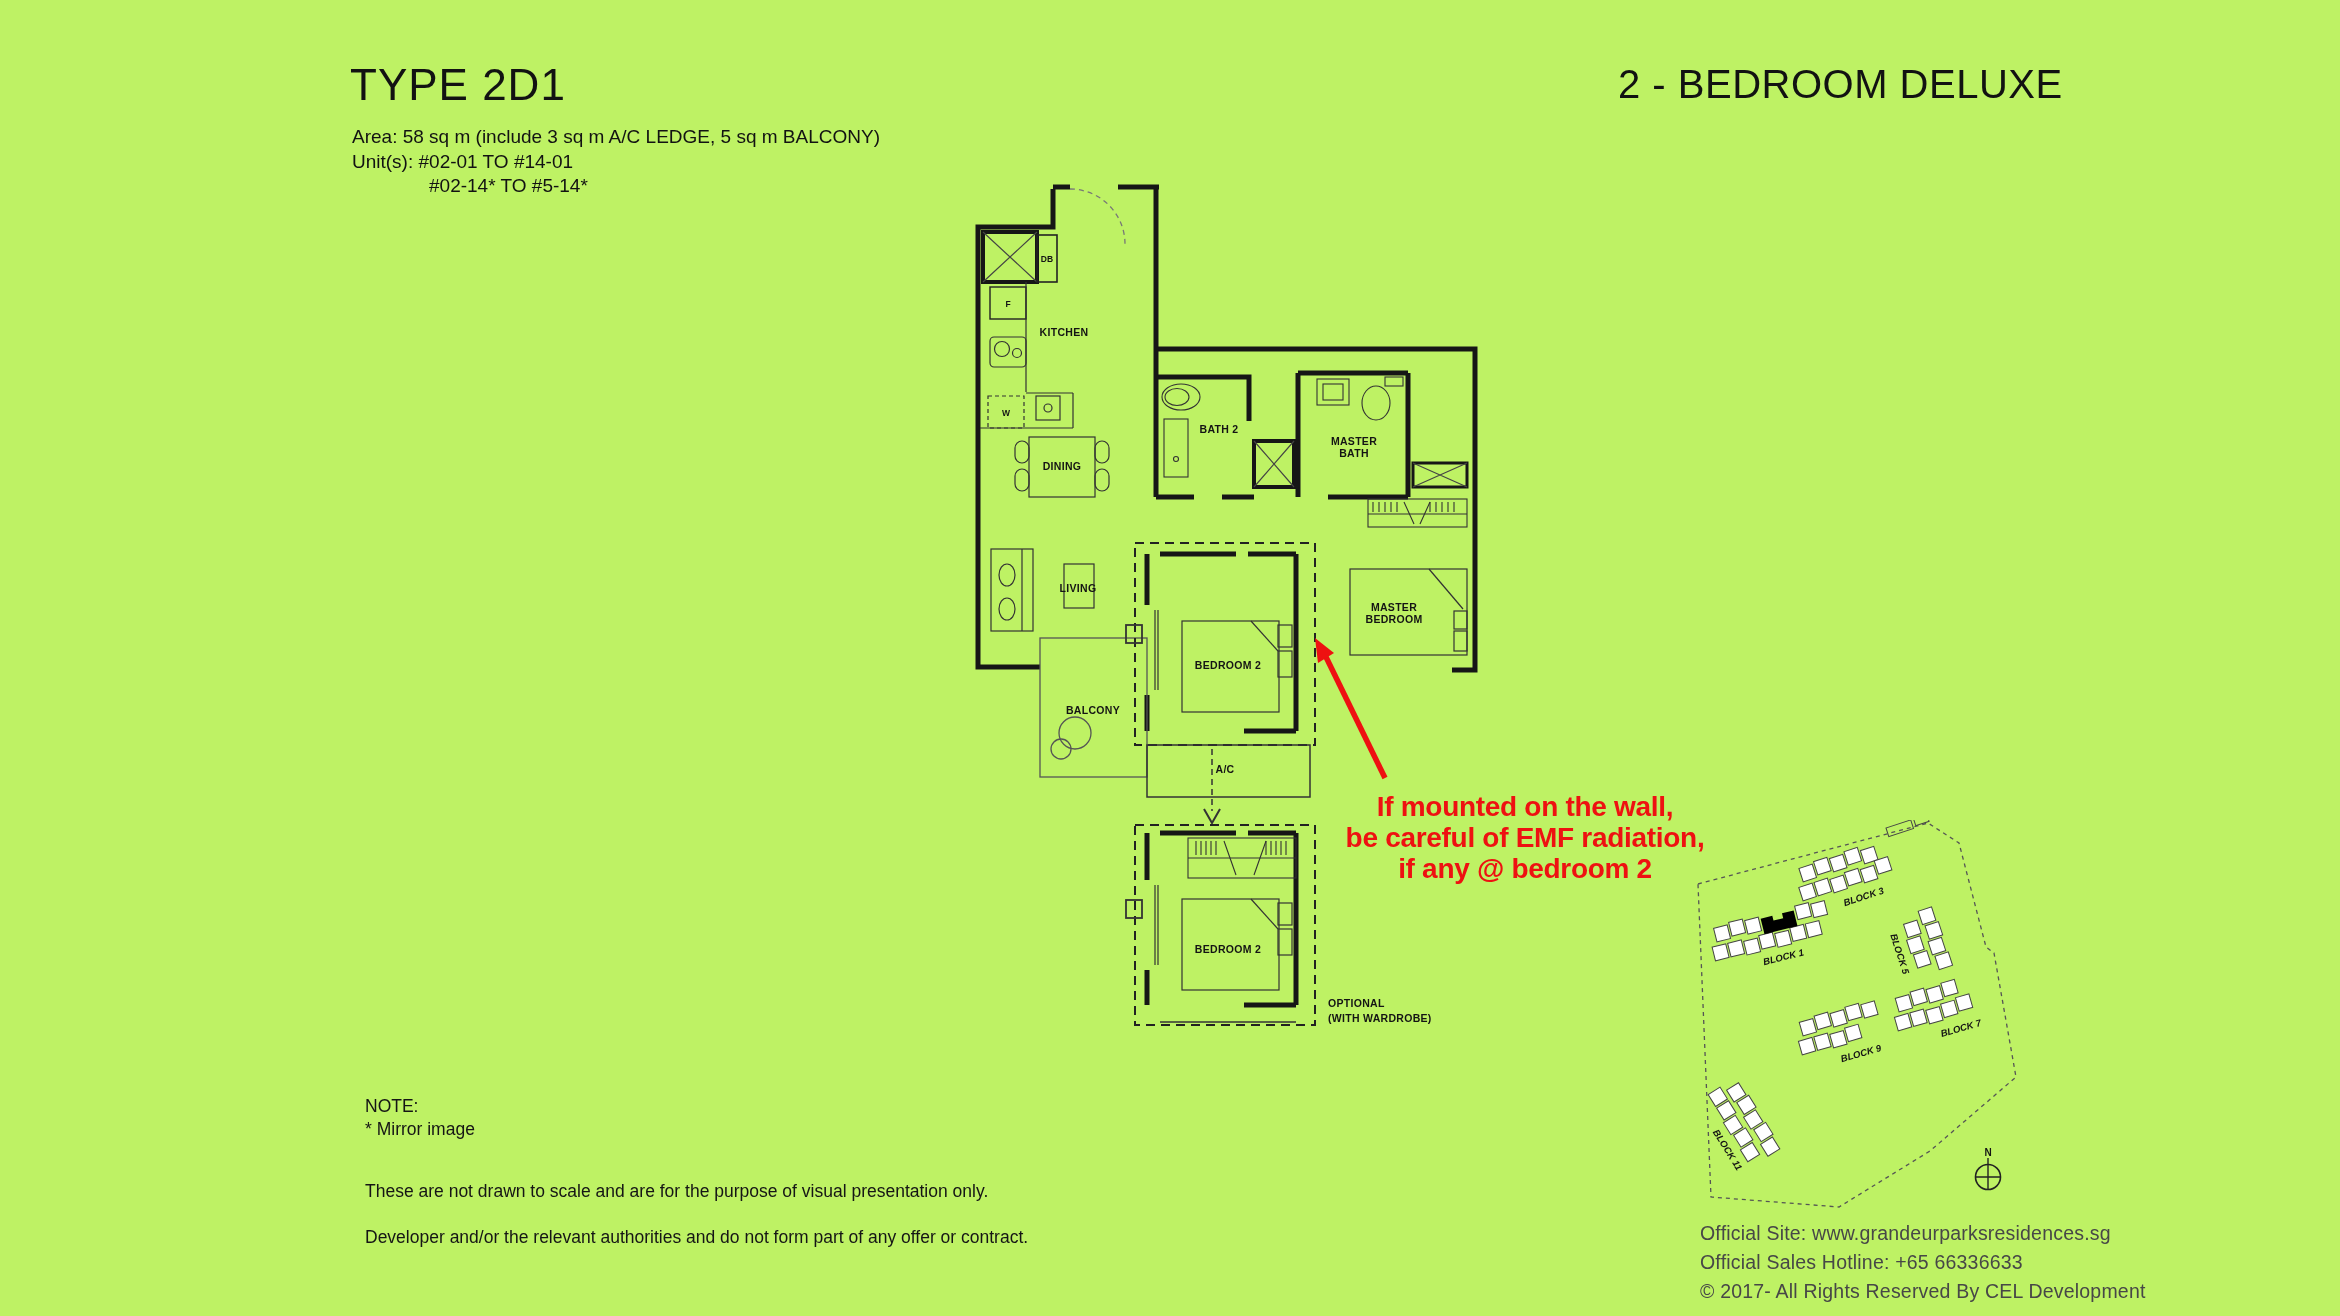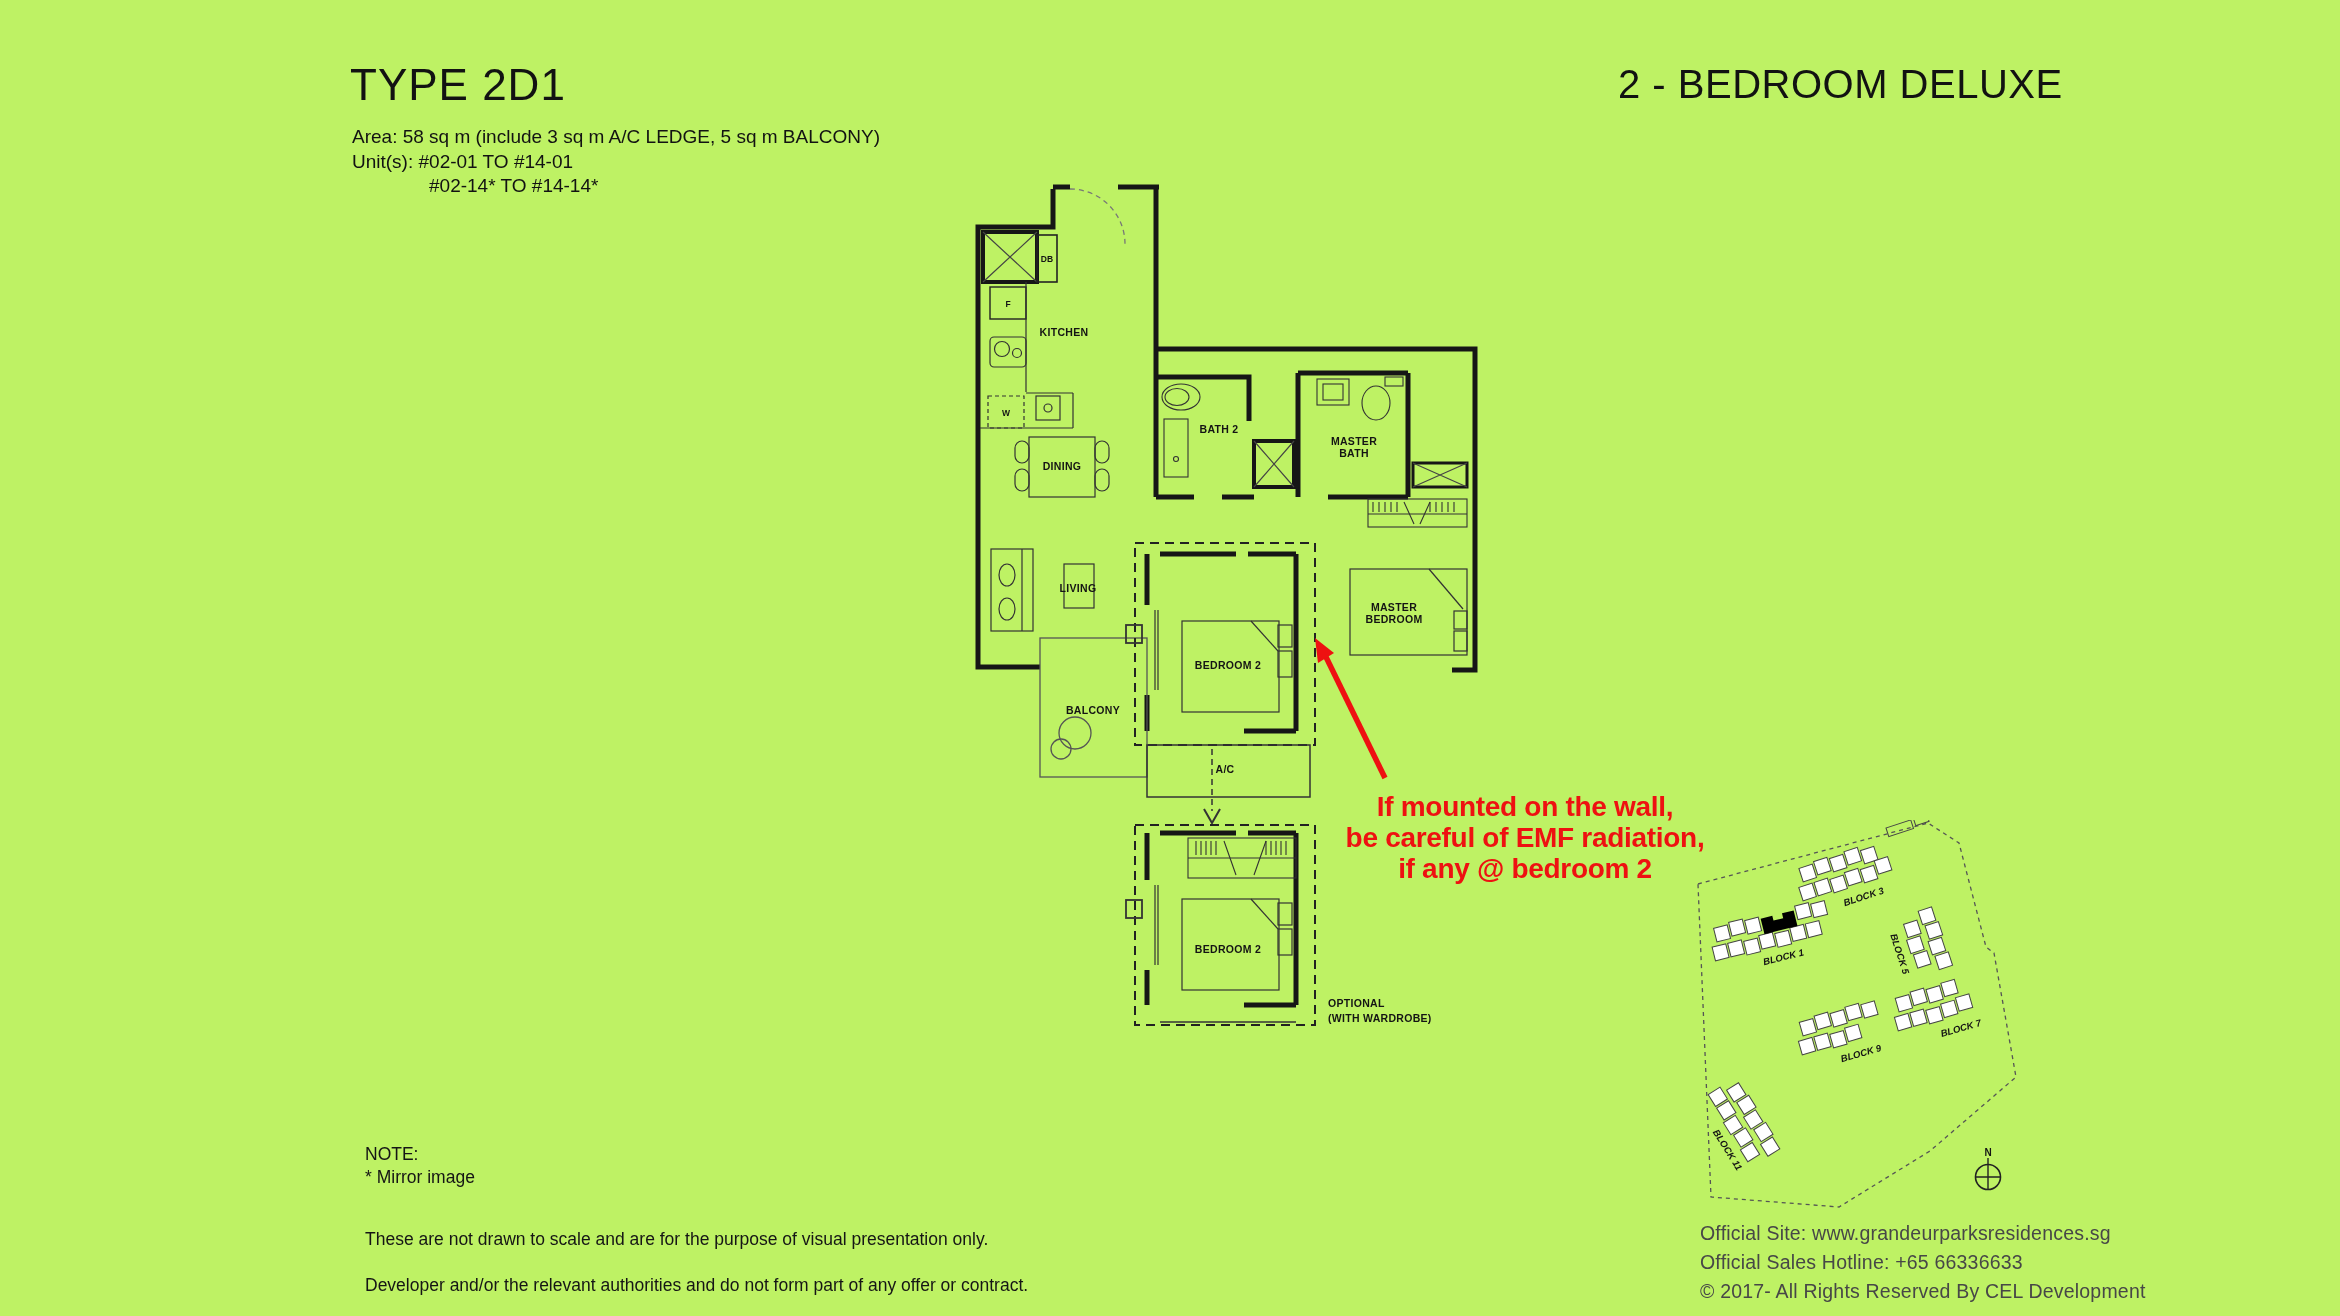--- a/index.html
+++ b/index.html
@@ -4,37 +4,37 @@
 <style>
   html,body{margin:0;padding:0;background:#ffffff;}
   .page{position:relative;width:2340px;height:1316px;background:#bef264;overflow:hidden;
         font-family:"Liberation Sans",sans-serif;color:#141414;}
   .abs{position:absolute;}
   .type-title{left:350px;top:60px;font-size:44px;font-weight:400;letter-spacing:1px;color:#121212;}
   .hdr-small{left:352px;font-size:19px;color:#121212;white-space:pre;}
   .category-title{left:1618px;top:62px;font-size:40px;font-weight:400;letter-spacing:0.5px;color:#121212;text-align:center;}
   .red-note{left:1318px;top:791px;width:414px;text-align:center;color:#ee1111;
             font-size:28px;font-weight:700;line-height:31px;letter-spacing:-0.3px;}
-  .note-block{left:365px;font-size:17.5px;color:#151515;margin-top:48px;}
+  .note-block{left:365px;font-size:17.5px;color:#151515;}
   .note-para{line-height:23px;white-space:pre-line;}
   .footer-line{left:1700px;font-size:19.5px;color:#474747;letter-spacing:0.2px;}
   svg text{font-family:"Liberation Sans",sans-serif;fill:#141414;}
   .room-lbl{font-size:10.5px;font-weight:700;letter-spacing:0.3px;}
   .tiny-lbl{font-size:8.5px;font-weight:700;}
   .blk-lbl{font-size:9.5px;font-weight:700;font-style:italic;}
 </style>
 </head>
 <body>
 
 <div class="page">
 
   <div class="abs type-title">TYPE 2D1</div>
   <div class="abs hdr-small" style="top:126px;">Area: 58 sq m (include 3 sq m A/C LEDGE, 5 sq m BALCONY)</div>
   <div class="abs hdr-small" style="top:151px;">Unit(s): #02-01 TO #14-01</div>
-  <div class="abs hdr-small" style="left:429px;top:175px;">#02-14* TO #14-14*</div>
+  <div class="abs hdr-small" style="left:429px;top:175px;">#02-14* TO #5-14*</div>
   <div class="abs category-title">2 - BEDROOM DELUXE</div>
 
   <svg class="abs" style="left:960px;top:165px;" width="580" height="890" viewBox="0 0 580 890">
 
     <g stroke="#161616" stroke-width="5" fill="none">
       <path d="M93,24 V62 H18 V502 H80"></path>
       <path d="M93,22 H110 M158,22 H199"></path>
       <path d="M196,22 V332"></path>
       <path d="M196,184 H515 V505 H492"></path>
       <path d="M196,212 H289 V256"></path>

